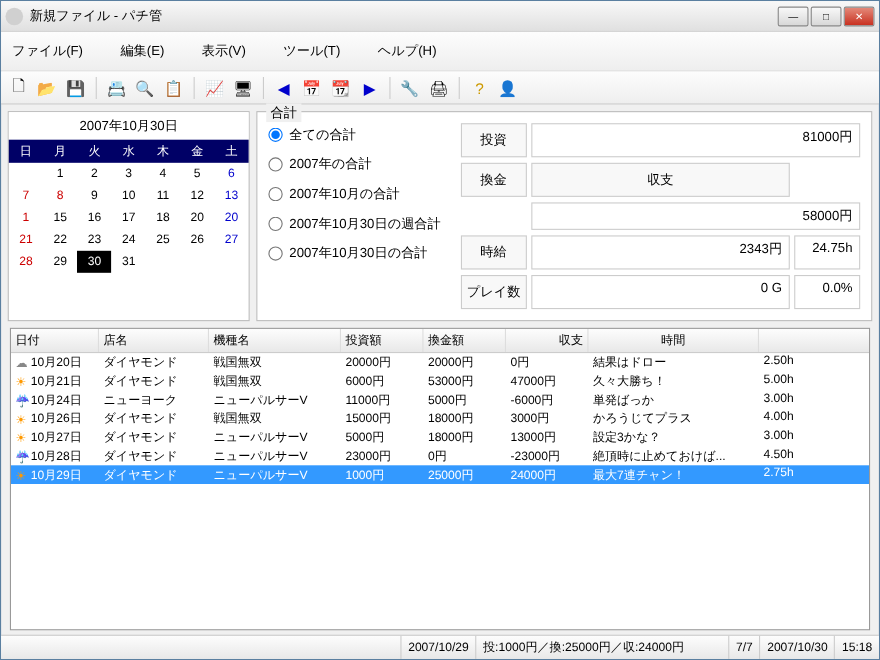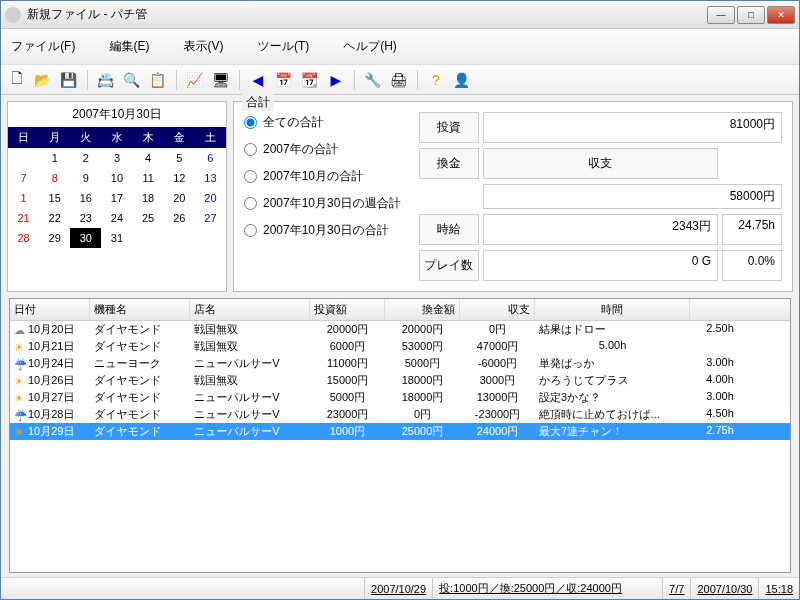--- a/index.html
+++ b/index.html
@@ -34,24 +34,24 @@
 .stats { flex: 1; display: grid; grid-template-columns: 60px 1fr 60px; row-gap: 5px; column-gap: 4px; padding: 4px; }
 .stat-label { border: 1px solid #ccc; background: #f8f8f8; text-align: center; padding: 6px 2px; }
 .stat-val { border: 1px solid #ccc; background: #fff; text-align: right; padding: 3px 6px; }
 .list-wrap { flex: 1; margin: 0 8px 4px 8px; border: 1px solid #999; background: #fff; overflow: hidden; display: flex; flex-direction: column; }
 .list-head { display: grid; grid-template-columns: 80px 100px 120px 75px 75px 75px 155px 60px; background: linear-gradient(#fdfdfd,#e8e8e8); border-bottom: 1px solid #ccc; font-family: Liberation Mono, monospace; }
 .list-head div { padding: 3px 4px; border-right: 1px solid #ddd; font-size: 11px; }
 .list-body { flex: 1; overflow: auto; }
 .row { display: grid; grid-template-columns: 80px 100px 120px 75px 75px 75px 155px 60px; }
 .row div { padding: 1px 4px; font-size: 11px; white-space: nowrap; overflow: hidden; }
 .row.sel { background: #3399ff; color: #fff; }
-.row .num { text-align: center; }
+.row .num { text-align: left; }
 .row .date { display: flex; align-items: center; gap: 2px; }
 .wicon { width: 12px; height: 12px; display: inline-block; }
-.statusbar { height: 22px; background: linear-gradient(#fdfdfd,#e8e8e8); border-top: 1px solid #ccc; display: flex; align-items: flex-end; font-size: 11px; text-decoration: underline; }
+.statusbar { height: 22px; background: linear-gradient(#fdfdfd,#e8e8e8); border-top: 1px solid #ccc; display: flex; align-items: flex-end; font-size: 11px; }
 .statusbar div { border-left: 1px solid #ccc; padding: 0 6px; height: 100%; display: flex; align-items: center; }
 .statusbar .spacer { flex: 1; border: none; }
 </style>
 </head>
 <body>
 
 <div class="window">
   <div class="titlebar">
     <span class="app-icon"></span>
     <span class="title">新規ファイル - パチ管</span>
@@ -183,24 +183,24 @@
           <div class="stat-val">0 G</div>
           <div class="stat-val">0.0%</div>
         </div>
       </div>
     </div>
   </div>
 
   <div class="list-wrap">
     <div class="list-head">
       <div>日付</div>
+      <div>店名</div>
       <div>機種名</div>
-      <div>店名</div>
       <div style="text-align:left">投資額</div>
-      <div style="text-align:right">換金額</div>
+      <div style="text-align:left">換金額</div>
       <div style="text-align:right">収支</div>
       <div style="text-align:center">時間</div>
     </div>
     <div class="list-body" id="list-body">
         <div class="row">
           <div class="date">
             <span class="wicon" style="color:#888">☁</span>
             <span>10月20日</span>
           </div>
           <div>ダイヤモンド</div>
@@ -214,20 +214,21 @@
         <div class="row">
           <div class="date">
             <span class="wicon" style="color:#f90">☀</span>
             <span>10月21日</span>
           </div>
           <div>ダイヤモンド</div>
           <div>戦国無双</div>
           <div class="num">6000円</div>
           <div class="num">53000円</div>
           <div class="num">47000円</div>
+          <div>久々大勝ち！</div>
           <div class="num">5.00h</div>
         </div>
         <div class="row">
           <div class="date">
             <span class="wicon" style="color:#38c">☔</span>
             <span>10月24日</span>
           </div>
           <div>ニューヨーク</div>
           <div>ニューパルサーV</div>
           <div class="num">11000円</div>

